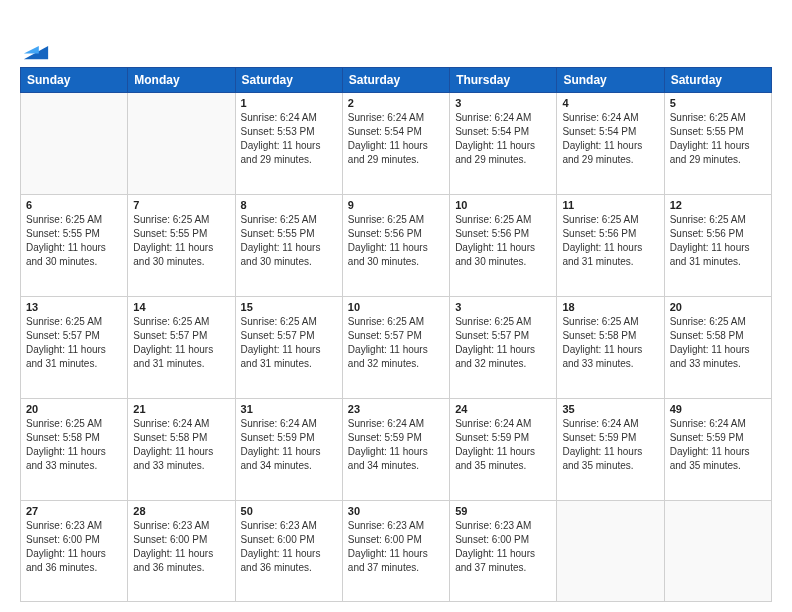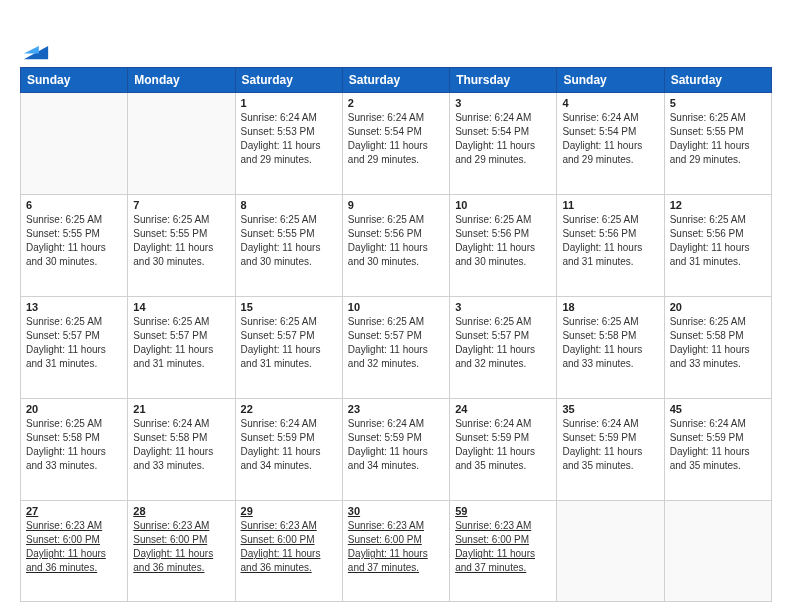--- a/index.html
+++ b/index.html
@@ -75,21 +75,20 @@
       font-size: 9.5px;
       color: #222;
       height: 80px;
       background: #fff;
     }
     .calendar td.empty {
       background: #f9f9f9;
     }
     .calendar td.last-row {
       height: 70px;
-      text-decoration: underline;
     }
     .day-num {
       font-size: 11px;
       font-weight: bold;
       margin-bottom: 2px;
       display: block;
     }
     .cell-text {
       font-size: 10px;
       line-height: 1.4;
@@ -227,51 +226,51 @@
         <tr>
           <td>
             <span class="day-num">20</span>
             <div class="cell-text">Sunrise: 6:25 AM<br>Sunset: 5:58 PM<br>Daylight: 11 hours and 33 minutes.</div>
           </td>
           <td>
             <span class="day-num">21</span>
             <div class="cell-text">Sunrise: 6:24 AM<br>Sunset: 5:58 PM<br>Daylight: 11 hours and 33 minutes.</div>
           </td>
           <td>
-            <span class="day-num">22</span>
+            <span class="day-num">31</span>
             <div class="cell-text">Sunrise: 6:24 AM<br>Sunset: 5:59 PM<br>Daylight: 11 hours and 34 minutes.</div>
           </td>
           <td>
             <span class="day-num">23</span>
             <div class="cell-text">Sunrise: 6:24 AM<br>Sunset: 5:59 PM<br>Daylight: 11 hours and 34 minutes.</div>
           </td>
           <td>
             <span class="day-num">24</span>
             <div class="cell-text">Sunrise: 6:24 AM<br>Sunset: 5:59 PM<br>Daylight: 11 hours and 35 minutes.</div>
           </td>
           <td>
             <span class="day-num">35</span>
             <div class="cell-text">Sunrise: 6:24 AM<br>Sunset: 5:59 PM<br>Daylight: 11 hours and 35 minutes.</div>
           </td>
           <td>
-            <span class="day-num">45</span>
+            <span class="day-num">49</span>
             <div class="cell-text">Sunrise: 6:24 AM<br>Sunset: 5:59 PM<br>Daylight: 11 hours and 35 minutes.</div>
           </td>
         </tr>
         <tr>
           <td class="last-row">
             <span class="day-num">27</span>
             <div class="cell-text">Sunrise: 6:23 AM<br>Sunset: 6:00 PM<br>Daylight: 11 hours and 36 minutes.</div>
           </td>
           <td class="last-row">
             <span class="day-num">28</span>
             <div class="cell-text">Sunrise: 6:23 AM<br>Sunset: 6:00 PM<br>Daylight: 11 hours and 36 minutes.</div>
           </td>
           <td class="last-row">
-            <span class="day-num">29</span>
+            <span class="day-num">50</span>
             <div class="cell-text">Sunrise: 6:23 AM<br>Sunset: 6:00 PM<br>Daylight: 11 hours and 36 minutes.</div>
           </td>
           <td class="last-row">
             <span class="day-num">30</span>
             <div class="cell-text">Sunrise: 6:23 AM<br>Sunset: 6:00 PM<br>Daylight: 11 hours and 37 minutes.</div>
           </td>
           <td class="last-row">
             <span class="day-num">59</span>
             <div class="cell-text">Sunrise: 6:23 AM<br>Sunset: 6:00 PM<br>Daylight: 11 hours and 37 minutes.</div>
           </td>

